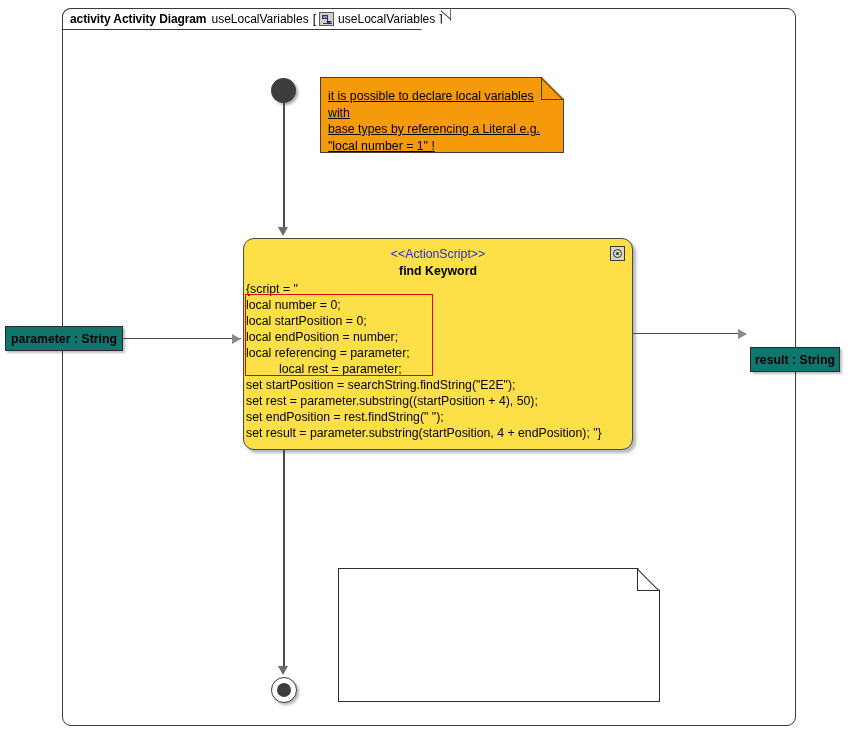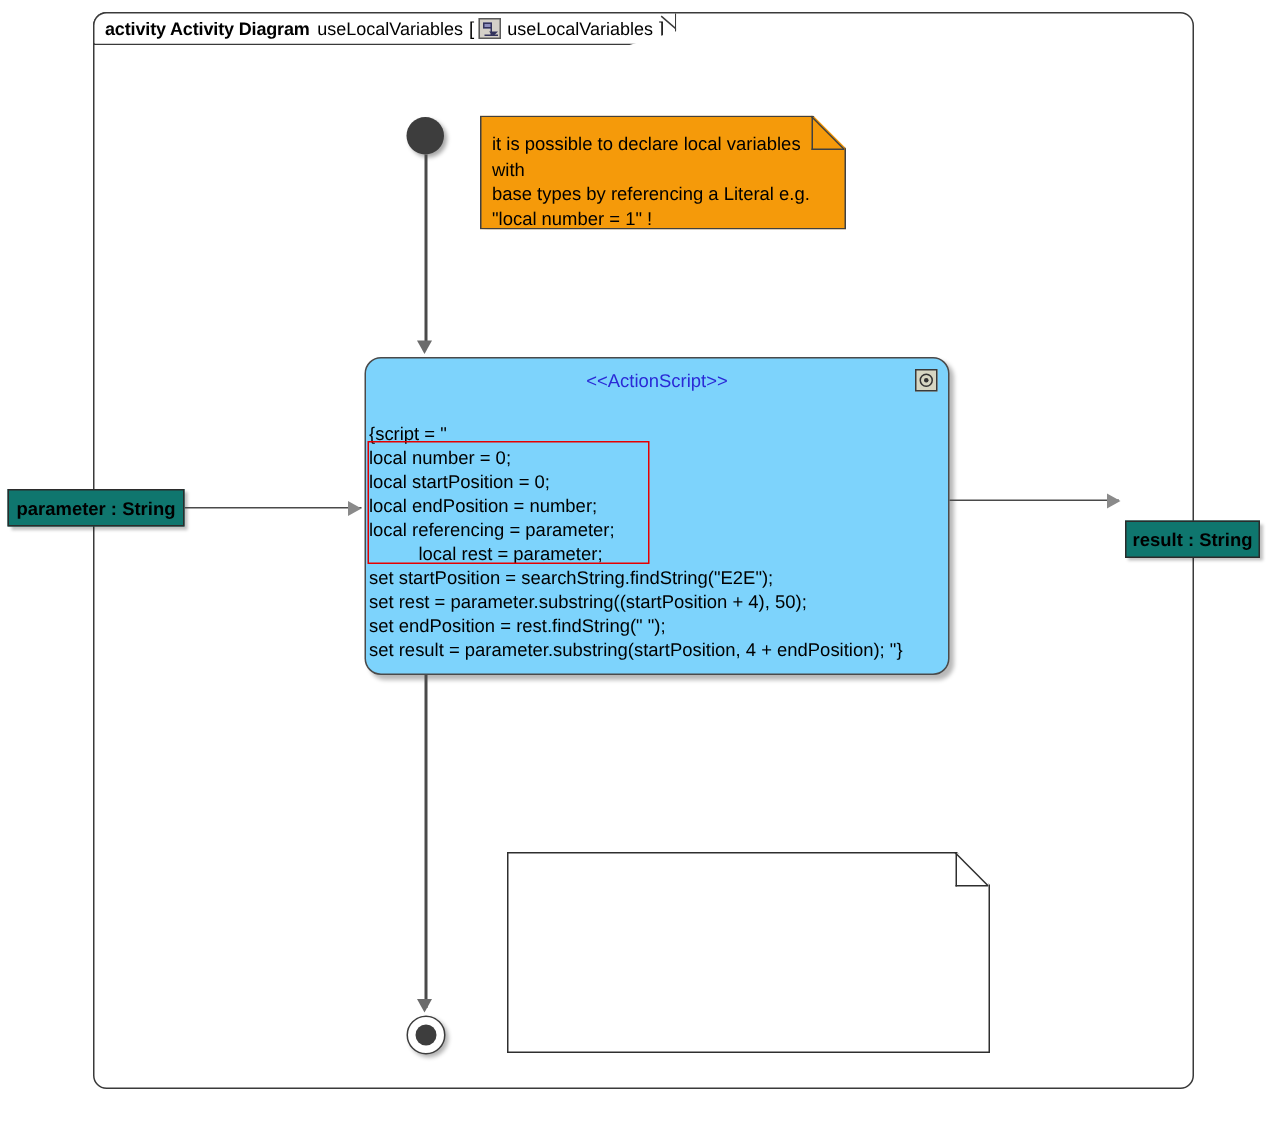--- a/index.html
+++ b/index.html
@@ -205,20 +205,21 @@
   }
   #orange-note .note-text {
     position: absolute;
     left: 7px;
     top: 10px;
     right: 6px;
     font-size: 12.3px;
     line-height: 16.5px;
     color: #000;
     white-space: pre-line;
+    text-decoration: underline;
   }
 
   
   #white-note {
     position: absolute;
     left: 338px;
     top: 568px;
     width: 322px;
     height: 134px;
     background: #ffffff;
@@ -258,21 +259,21 @@
     white-space: pre-line;
   }
 
   
   #action-node {
     position: absolute;
     left: 243px;
     top: 238px;
     width: 390px;
     height: 212px;
-    background: #7dd3fc;
+    background: #fde047;
     border: 1.4px solid #4a4a4a;
     border-radius: 11px;
     box-sizing: border-box;
     box-shadow: 3px 3px 3px rgba(0,0,0,0.28);
   }
   #action-node .stereotype {
     position: absolute;
     top: 8px;
     left: 0; right: 0;
     text-align: center;
@@ -396,20 +397,21 @@
 base types by referencing a Literal e.g.
 "local number = 1" !</div>
 </div>
 
 <div id="param-pin" class="pin">parameter : String</div>
 <div class="edge-line" style="left:123px; top:338px; width:118px; height:1.3px;"></div>
 <div class="arrow-right" style="left:232px; top:334px;"></div>
 
 <div id="action-node">
   <div class="stereotype">&lt;&lt;ActionScript&gt;&gt;</div>
+  <div class="node-title">find Keyword</div>
   <div class="corner-icon">
       <span class="ring"></span>
     </div>
 </div>
 
 <div class="script-line" style="top:281px;">{script = "</div>
 <div class="script-line" style="top:297px;">local number = 0;</div>
 <div class="script-line" style="top:313px;">local startPosition = 0;</div>
 <div class="script-line" style="top:329px;">local endPosition = number;</div>
 <div class="script-line" style="top:345px;">local referencing = parameter;</div>

